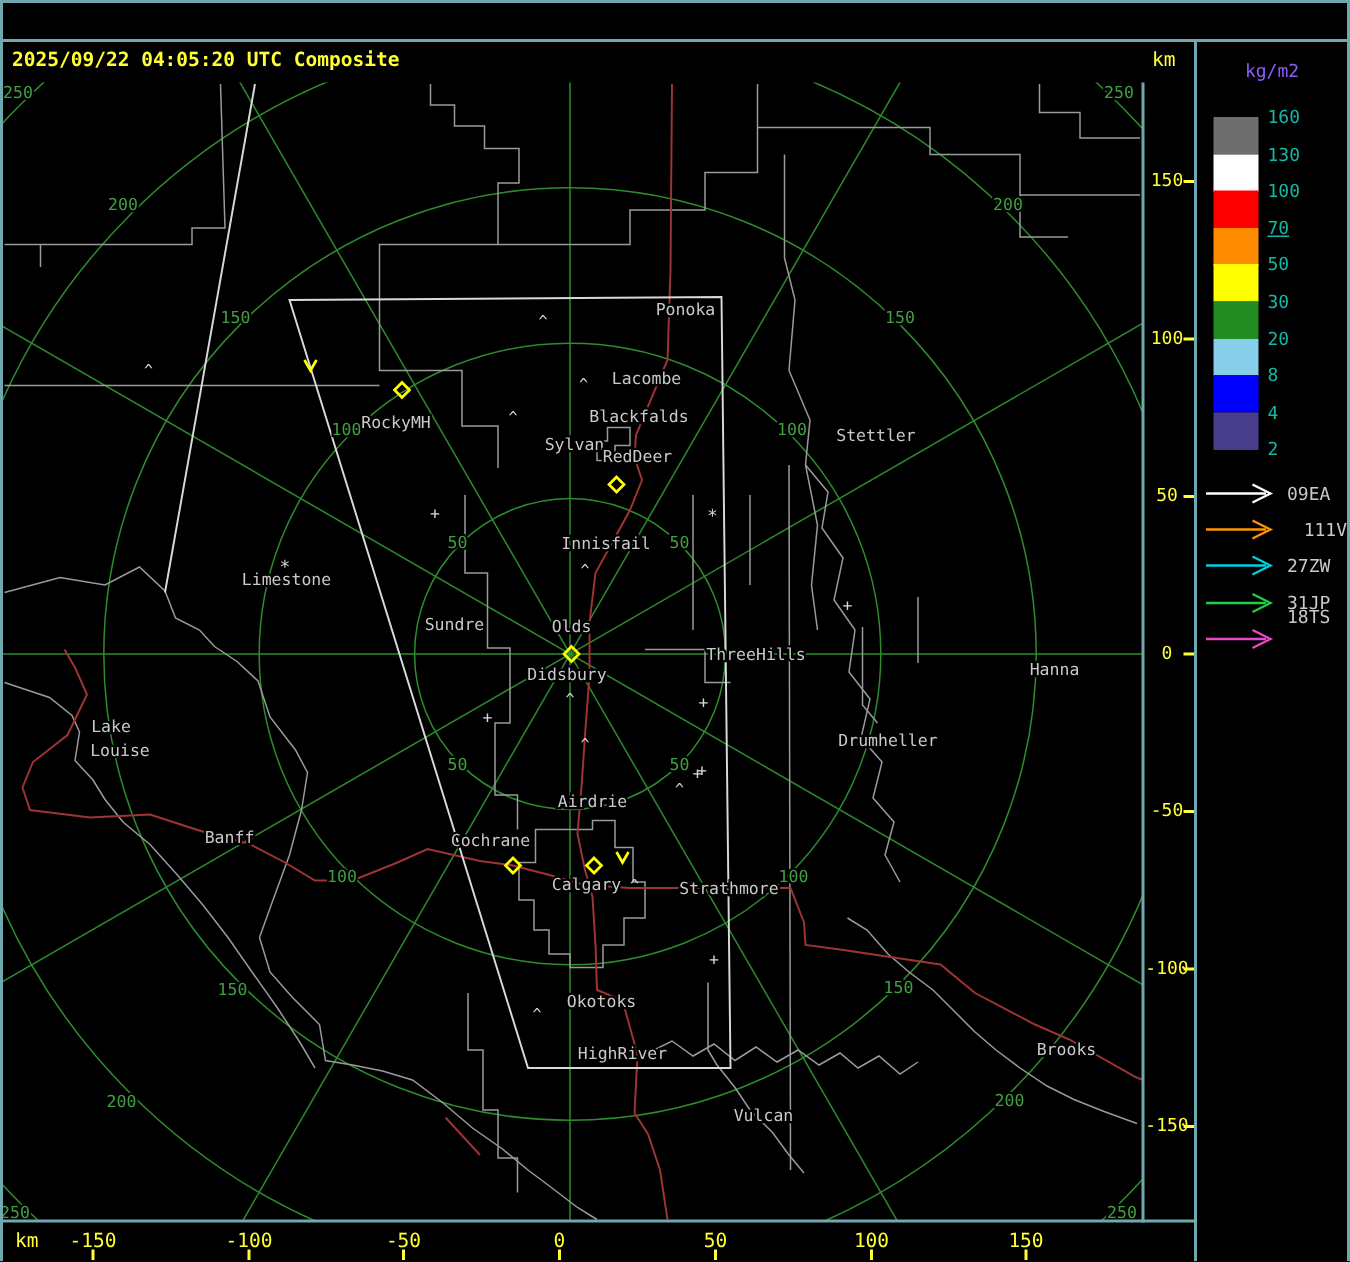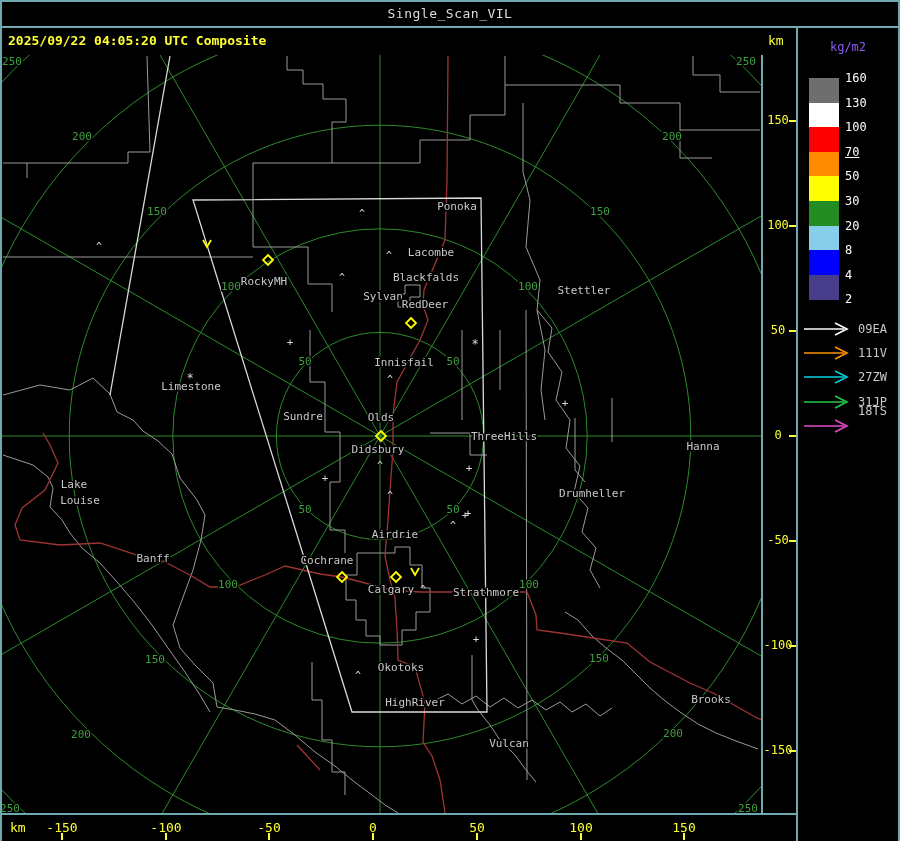--- a/index.html
+++ b/index.html
@@ -8,32 +8,29 @@
   .tealline{position:absolute;background:#6fa8ae;}
   .titlebar{position:absolute;left:0;top:0;width:900px;height:27px;color:#dcdcdc;
             font-size:13px;line-height:27px;text-align:center;letter-spacing:0.5px;}
   .infobar-text{position:absolute;top:33px;color:#ffff33;font-size:13px;white-space:pre;}
   #map-svg{position:absolute;left:0;top:0;}
   .ax-label{position:absolute;color:#ffff33;font-size:12px;text-align:center;}
   .tickdash{position:absolute;background:#ffff33;}
   .legend-unit{position:absolute;left:798px;top:40px;width:100px;text-align:center;
                color:#8b5cf6;font-size:12px;}
   .legend-box{position:absolute;left:809px;width:30px;}
-  .legend-val{position:absolute;left:845px;width:50px;color:#ffffff;font-size:12px;line-height:14px;}
+  .legend-val{position:absolute;left:845px;width:50px;color:#14b8a6;font-size:12px;line-height:14px;}
   .site-label{position:absolute;left:858px;width:40px;color:#c9c9c9;font-size:12px;line-height:14px;}
   .site-arrow{position:absolute;left:802px;width:52px;height:16px;}
 </style>
 </head>
 <body>
 
 <div class="window">
 
-  <div class="titlebar">
-    <span>Single_Scan_VIL</span>
-  </div>
 
   <div class="infobar-text" style="left:8px;font-weight:bold;">2025/09/22 04:05:20 UTC Composite</div>
   <div class="infobar-text" style="left:768px;">km</div>
 
   <svg id="map-svg" width="900" height="841" viewBox="0 0 900 841">
     <defs>
       <clipPath id="mapclip">
           <rect x="2" y="55" width="760" height="759"></rect>
         </clipPath>
     </defs>
@@ -187,21 +184,21 @@
   <div id="legend-sites">
       <svg class="site-arrow" style="top:321px;" width="52" height="16">
         <line x1="2" y1="8" x2="42" y2="8" stroke="#ffffff" stroke-width="1.6"></line>
         <path d="M33,2 L45,8 L33,14" fill="none" stroke="#ffffff" stroke-width="1.6"></path>
       </svg>
       <div class="site-label" style="top:322px;">09EA</div>
       <svg class="site-arrow" style="top:345px;" width="52" height="16">
         <line x1="2" y1="8" x2="42" y2="8" stroke="#ff9500" stroke-width="1.6"></line>
         <path d="M33,2 L45,8 L33,14" fill="none" stroke="#ff9500" stroke-width="1.6"></path>
       </svg>
-      <div class="site-label" style="top:346px;">111V</div>
+      <div class="site-label" style="top:346px;text-align:right;">111V</div>
       <svg class="site-arrow" style="top:369px;" width="52" height="16">
         <line x1="2" y1="8" x2="42" y2="8" stroke="#00d0e0" stroke-width="1.6"></line>
         <path d="M33,2 L45,8 L33,14" fill="none" stroke="#00d0e0" stroke-width="1.6"></path>
       </svg>
       <div class="site-label" style="top:370px;">27ZW</div>
       <svg class="site-arrow" style="top:394px;" width="52" height="16">
         <line x1="2" y1="8" x2="42" y2="8" stroke="#22cc44" stroke-width="1.6"></line>
         <path d="M33,2 L45,8 L33,14" fill="none" stroke="#22cc44" stroke-width="1.6"></path>
       </svg>
       <div class="site-label" style="top:395px;">31JP</div>

